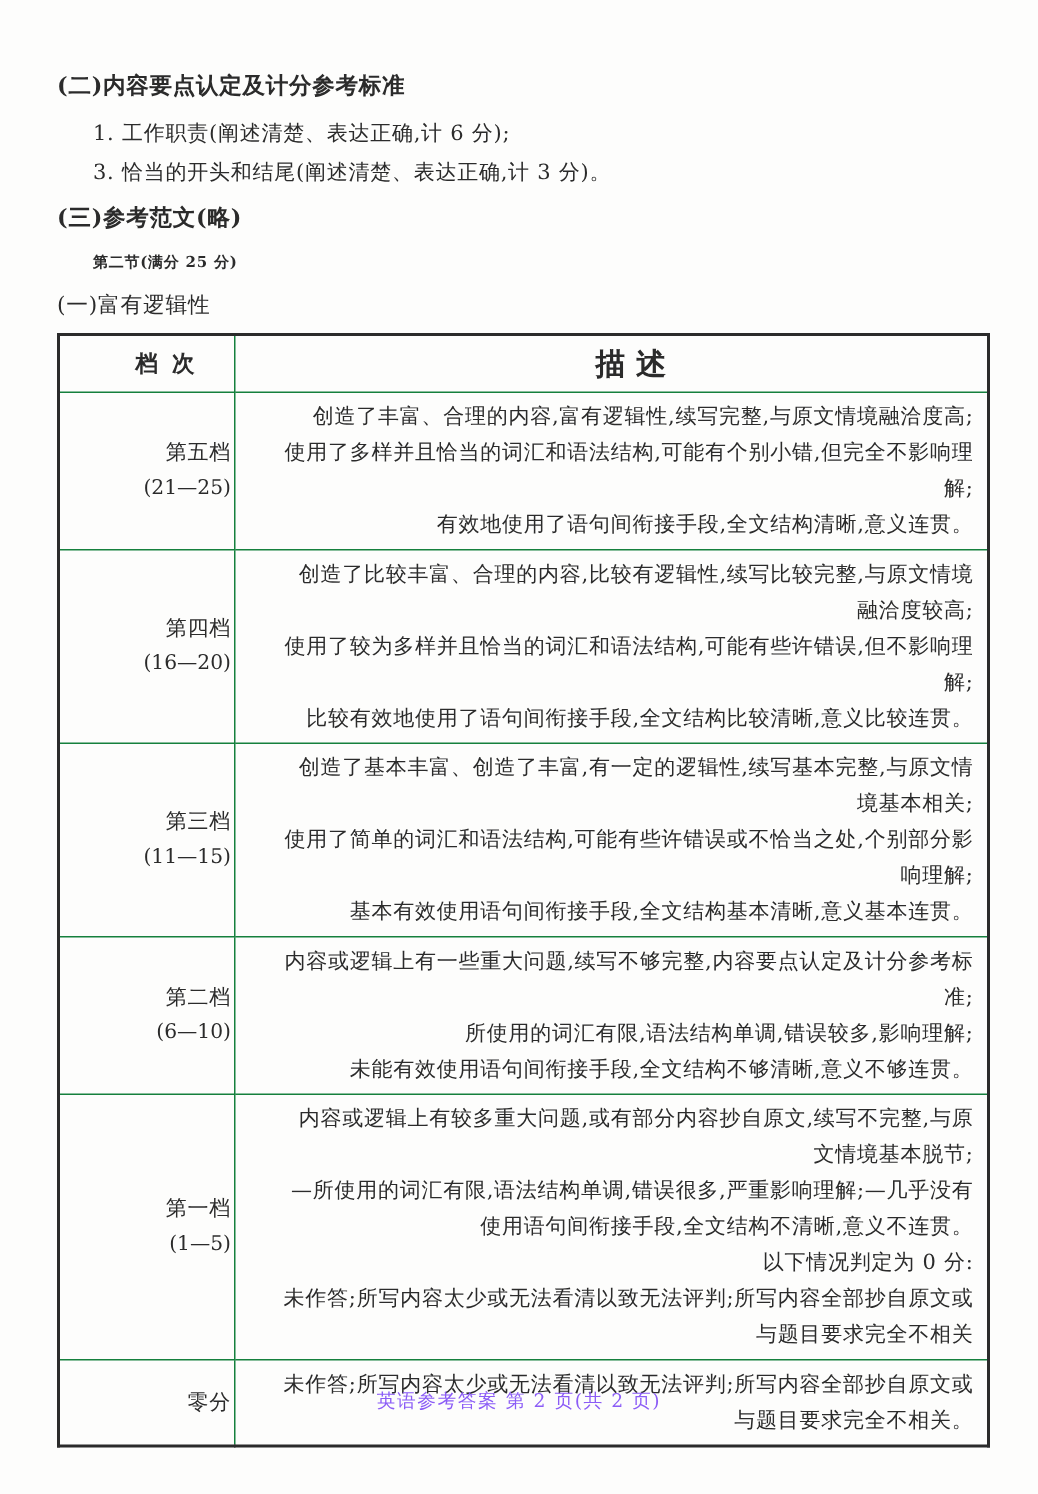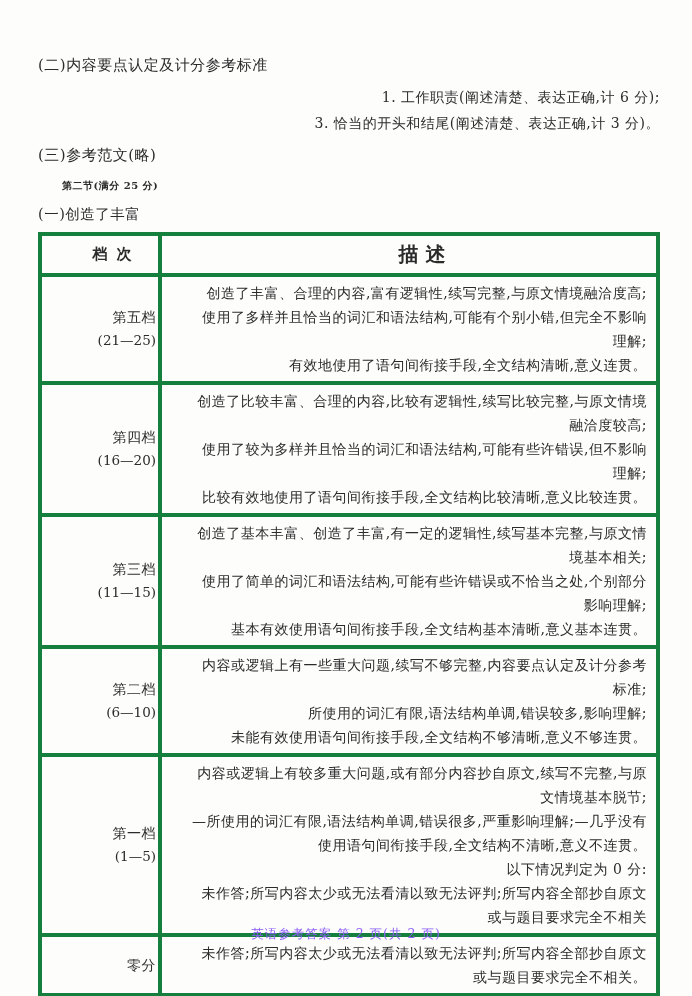--- a/index.html
+++ b/index.html
@@ -7,32 +7,32 @@
     position:relative;
     width:692px;height:996px;
     margin:0 auto;
     background:#fdfdfc;
     font-family:"DejaVu Serif","Liberation Serif",serif;
     color:#2b2b2b;
     overflow:hidden;
     box-sizing:border-box;
   }
   .content{padding:46px 32px 0 38px;box-sizing:border-box;}
-  .hd{font-weight:normal;font-size:15px;letter-spacing:0.5px;line-height:22px;margin:8px 0 8px 0;}
+  .hd{font-weight:bold;font-size:15px;letter-spacing:0.5px;line-height:22px;margin:0 0 8px 0;}
   .list{margin:0 0 6px 0;}
-  .list .li{font-size:14px;letter-spacing:0.5px;line-height:26px;margin-left:24px;text-align:right;}
+  .list .li{font-size:14px;letter-spacing:0.5px;line-height:26px;margin-left:24px;}
   .sub-hd{font-weight:bold;font-size:10px;letter-spacing:0.5px;line-height:24px;margin:2px 0 4px 24px;}
   .plain-hd{font-size:14.5px;letter-spacing:0.5px;line-height:24px;margin:0 0 6px 0;}
   table.rubric{
     border-collapse:collapse;
     width:622px;
     margin-top:6px;
     border:2px solid #2b2b2b;
   }
-  table.rubric th, table.rubric td{border:4px solid #15803d;padding-left:28px;}
+  table.rubric th, table.rubric td{border:1px solid #15803d;padding-left:28px;}
   th.col-level{width:86px;font-size:15px;font-weight:bold;letter-spacing:2px;padding:5px 2px;}
   th.col-desc{font-size:20px;font-weight:bold;padding:5px 2px;}
   td.level{
     width:86px;text-align:right;vertical-align:middle;
     font-size:14px;line-height:23px;letter-spacing:0.5px;padding:4px 2px;
   }
   td.level .range{font-size:13.5px;letter-spacing:0;}
   td.desc{
     font-size:14px;line-height:24px;letter-spacing:0.5px;
     padding:4px 9px;vertical-align:middle;text-align:right;
@@ -52,21 +52,21 @@
 
     <div class="hd">(二)内容要点认定及计分参考标准</div>
 
     <div class="list">
       <div class="li">1. 工作职责(阐述清楚、表达正确,计 6 分);</div>
       <div class="li">3. 恰当的开头和结尾(阐述清楚、表达正确,计 3 分)。</div>
     </div>
 
     <div class="hd">(三)参考范文(略)</div>
     <div class="sub-hd">第二节(满分 25 分)</div>
-    <div class="plain-hd">(一)创造了丰富</div>
+    <div class="plain-hd">(一)富有逻辑性</div>
 
     <table class="rubric">
       <thead>
         <tr>
           <th class="col-level">档  次</th>
           <th class="col-desc">描        述</th>
         </tr>
       </thead>
       <tbody>
         <tr>

